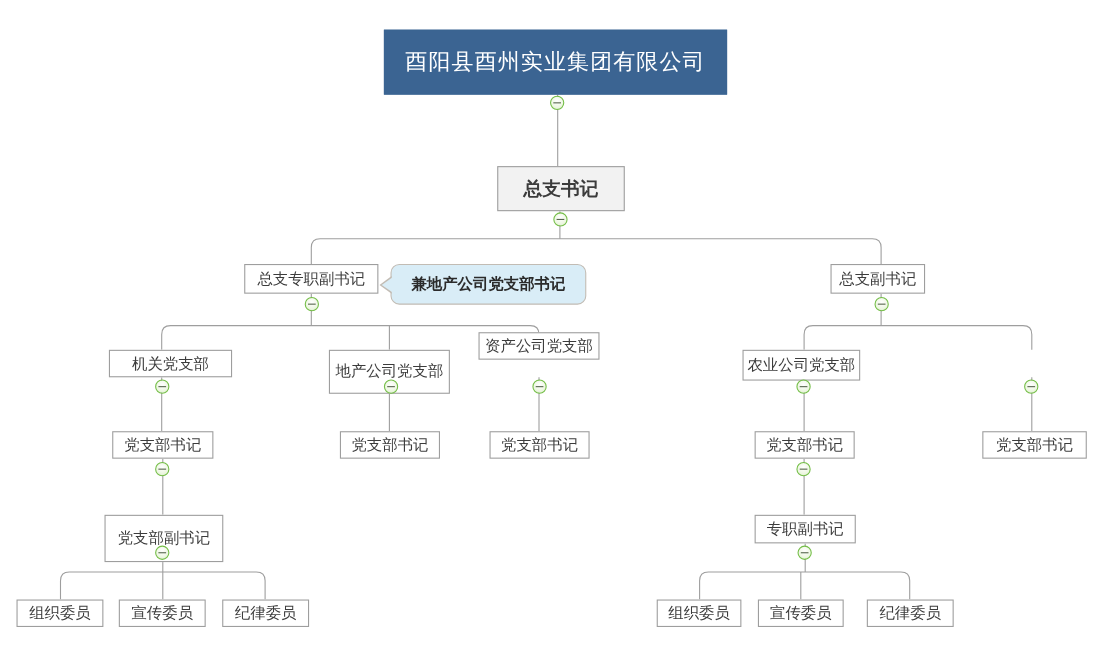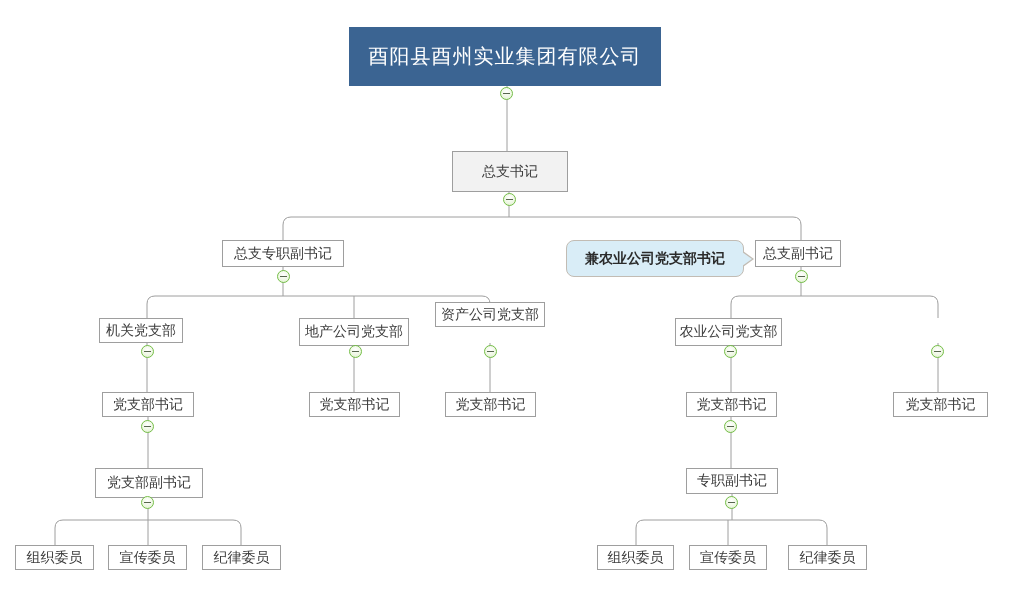--- a/index.html
+++ b/index.html
@@ -11,21 +11,21 @@
   .wires path{stroke:#9E9E9E;stroke-width:1;fill:none;}
   .node{
     position:absolute;box-sizing:border-box;border:1px solid #9E9E9E;background:#ffffff;
     display:flex;align-items:center;justify-content:center;
     color:#3C3C3C;font-size:14px;white-space:nowrap;cursor:default;text-align:right;
   }
   .node.root{
     background:#3B6492;border-color:#3B6492;color:#ffffff;
     font-size:20px;letter-spacing:1px;
   }
-  .node.secondary{background:#F2F2F2;font-size:14px;}
+  .node.secondary{background:#F2F2F2;font-size:17px;font-weight:bold;}
   .callout{
     position:absolute;box-sizing:border-box;background:#D9EDF7;border:1px solid #C2BCB4;
     border-radius:8px;display:flex;align-items:center;justify-content:center;
     font-size:14px;font-weight:bold;color:#2B2B2B;white-space:nowrap;
   }
   .callout.tail-left::before{
     content:"";position:absolute;left:-11px;top:50%;margin-top:-8px;
     border:8px solid transparent;border-left:0;border-right:11px solid #C2BCB4;
   }
   .callout.tail-left::after{
@@ -75,35 +75,35 @@
     <path d="M732 494 V520"></path>
     <path d="M636 545 V528 Q636 520 644 520 H819 Q827 520 827 528 V545"></path>
     <path d="M728 520 V545"></path>
   </svg>
 
   <div class="node root" style="left:349px;top:27px;width:312px;height:59px;">酉阳县酉州实业集团有限公司</div>
 
   <div class="node secondary" style="left:452px;top:151px;width:116px;height:41px;">总支书记</div>
 
   <div class="node" style="left:222px;top:240px;width:122px;height:27px;">总支专职副书记</div>
-  <div class="callout tail-right" style="left:566px;top:240px;width:178px;height:37px;">兼农业公司党支部书记</div>
+  <div class="callout tail-left" style="left:355px;top:240px;width:178px;height:37px;">兼地产公司党支部书记</div>
   <div class="node" style="left:755px;top:240px;width:86px;height:27px;">总支副书记</div>
 
-  <div class="node" style="left:99px;top:318px;width:84px;height:25px;">机关党支部</div>
-  <div class="node" style="left:299px;top:318px;width:110px;height:28px;">地产公司党支部</div>
+  <div class="node" style="left:99px;top:318px;width:112px;height:25px;">机关党支部</div>
+  <div class="node" style="left:299px;top:318px;width:110px;height:40px;">地产公司党支部</div>
   <div class="node" style="left:435px;top:302px;width:110px;height:25px;">资产公司党支部</div>
   <div class="node" style="left:675px;top:318px;width:107px;height:28px;">农业公司党支部</div>
 
   <div class="node" style="left:102px;top:392px;width:92px;height:25px;">党支部书记</div>
   <div class="node" style="left:309px;top:392px;width:91px;height:25px;">党支部书记</div>
   <div class="node" style="left:445px;top:392px;width:91px;height:25px;">党支部书记</div>
   <div class="node" style="left:686px;top:392px;width:91px;height:25px;">党支部书记</div>
   <div class="node" style="left:893px;top:392px;width:95px;height:25px;">党支部书记</div>
 
-  <div class="node" style="left:95px;top:468px;width:108px;height:30px;">党支部副书记</div>
+  <div class="node" style="left:95px;top:468px;width:108px;height:43px;">党支部副书记</div>
   <div class="node" style="left:686px;top:468px;width:92px;height:26px;">专职副书记</div>
 
   <div class="node" style="left:15px;top:545px;width:79px;height:25px;">组织委员</div>
   <div class="node" style="left:108px;top:545px;width:79px;height:25px;">宣传委员</div>
   <div class="node" style="left:202px;top:545px;width:79px;height:25px;">纪律委员</div>
   <div class="node" style="left:597px;top:545px;width:77px;height:25px;">组织委员</div>
   <div class="node" style="left:689px;top:545px;width:78px;height:25px;">宣传委员</div>
   <div class="node" style="left:788px;top:545px;width:79px;height:25px;">纪律委员</div>
 
   <div class="toggle" style="left:500px;top:87px;">

